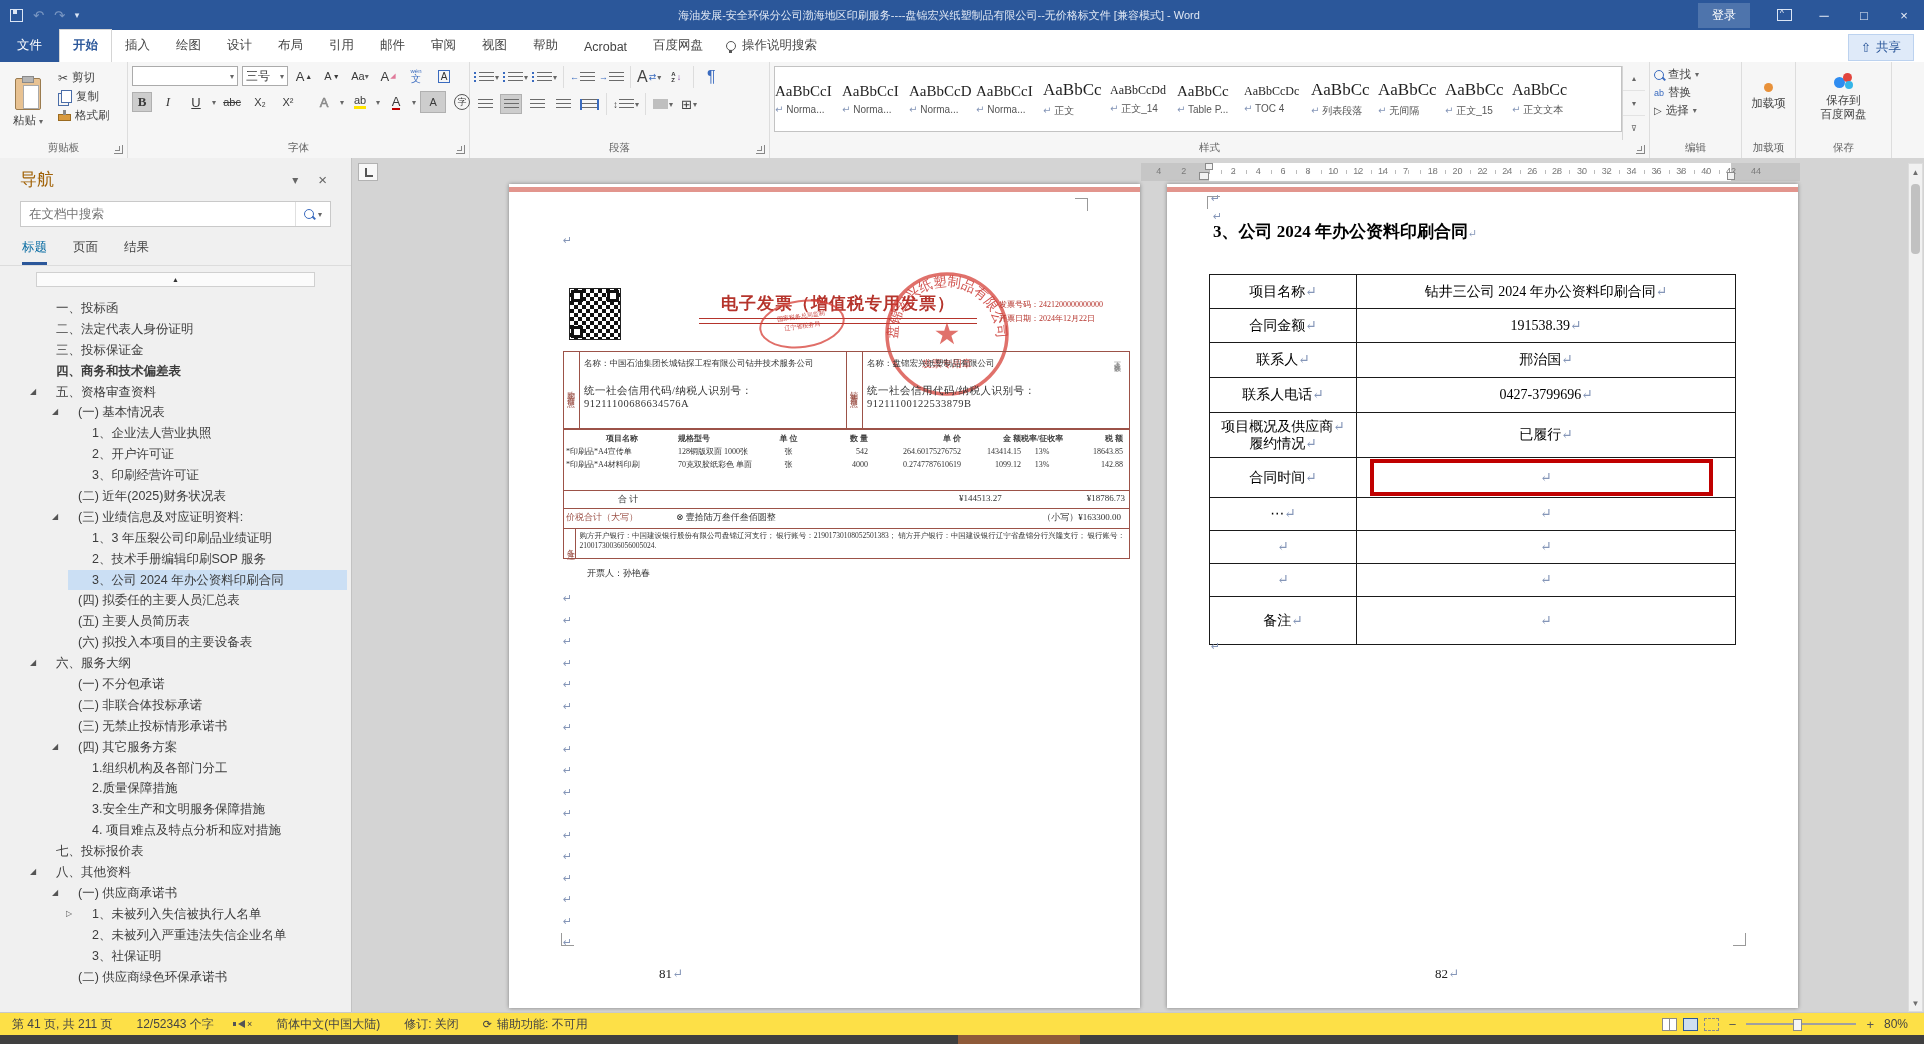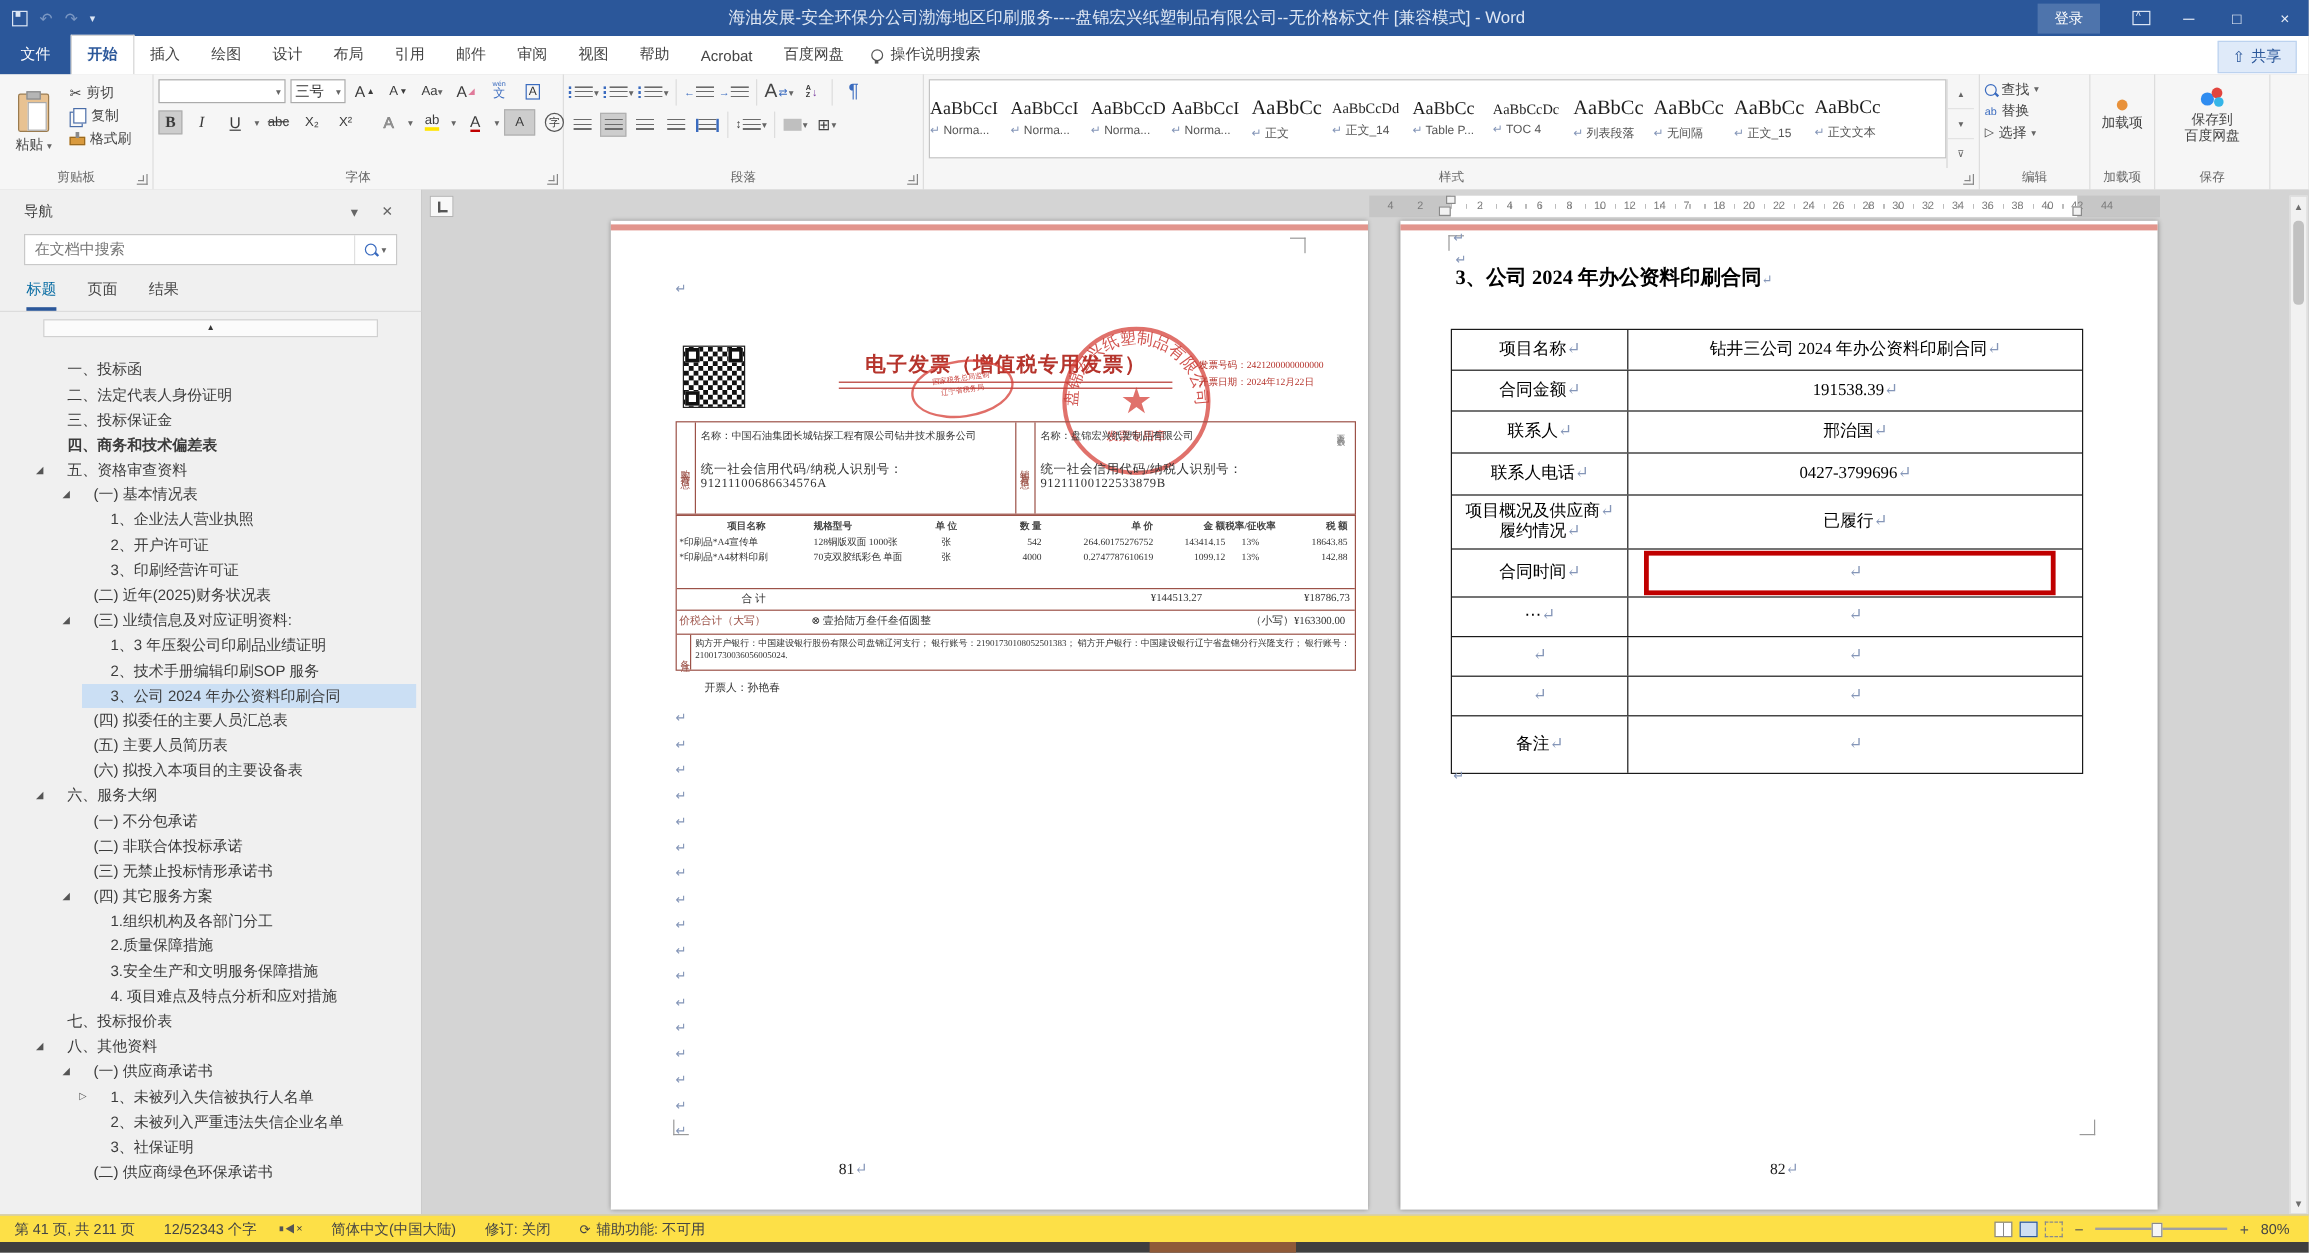--- a/index.html
+++ b/index.html
@@ -7,21 +7,21 @@
   #app{position:relative;width:1924px;height:1044px;}
 
   
   .titlebar{position:absolute;left:0;top:0;width:100%;height:30px;background:#2b579a;color:#e9eef7;
     display:flex;align-items:center;}
   .qat{display:flex;align-items:center;gap:10px;padding-left:10px;width:170px;}
   .qat .qicon{font-size:13px;color:#dce6f5;line-height:1;}
   .qat .dim{opacity:.45}
   .savebox{width:11px;height:11px;border:1.5px solid #dce6f5;position:relative;}
   .savebox:after{content:"";position:absolute;left:2px;top:0;width:4px;height:4px;background:#dce6f5;}
-  .tb-title{flex:1;text-align:center;font-size:14px;white-space:nowrap;overflow:hidden;color:#dfe7f3;}
+  .tb-title{flex:1;text-align:center;font-size:11px;white-space:nowrap;overflow:hidden;color:#dfe7f3;}
   .tb-right{display:flex;align-items:center;height:100%;}
   .signin{background:#4e74ac;color:#fff;font-size:12px;padding:4px 14px;margin-right:14px;}
   .winbtn{width:40px;height:100%;display:flex;align-items:center;justify-content:center;font-size:13px;color:#e9eef7;}
   .ribopt{width:13px;height:10px;border:1.2px solid #dce6f5;position:relative;}
   .ribopt:after{content:"˄";position:absolute;left:2px;top:-3px;font-size:8px;}
 
   
   .tabrow{position:absolute;left:0;top:30px;width:100%;height:32px;background:#fff;display:flex;align-items:flex-end;}
   .tab{font-size:12.5px;color:#444;padding:7px 13px 8px;cursor:default;white-space:nowrap;}
   .tab.file{background:#2b579a;color:#fff;padding:7px 17px 8px;}
@@ -103,21 +103,21 @@
   .bdicon{width:20px;height:16px;position:relative;}
   .bdicon i{position:absolute;border-radius:50%;}
   .bdicon .b1{left:0;top:4px;width:11px;height:11px;background:#2f8cf0;}
   .bdicon .b2{left:9px;top:0;width:9px;height:9px;background:#e2453e;}
   .bdicon .b3{left:11px;top:8px;width:8px;height:8px;background:#35b5e8;}
 
   
   .navpane{position:absolute;left:0;top:158px;width:352px;height:854px;background:#f0f0f0;
     border-right:1px solid #c2c2c2;box-sizing:border-box;}
   .nav-head{display:flex;align-items:center;padding:10px 14px 6px 20px;}
-  .nav-title{font-size:12px;color:#404040;flex:1;}
+  .nav-title{font-size:17px;color:#a16207;flex:1;}
   .nav-hbtn{color:#666;font-size:12px;padding:0 10px;}
   .nav-search{margin:4px 20px 10px;height:26px;background:#fff;border:1px solid #c9c9c9;display:flex;align-items:center;box-sizing:border-box;}
   .nav-search input{border:none;outline:none;flex:1;font-size:12.5px;color:#333;padding:0 8px;font-family:inherit;background:transparent;}
   .nav-search input::placeholder{color:#767676;}
   .nav-sbtn{display:flex;align-items:center;gap:4px;padding:0 8px;border-left:1px solid #e0e0e0;height:100%;}
   .nav-tabs{display:flex;gap:26px;padding:2px 0 0 22px;font-size:12.5px;color:#444;}
   .nav-tab{padding-bottom:6px;}
   .nav-tab.active{color:#0369a1;border-bottom:3px solid #2b579a;}
   .nav-sep{height:1px;background:#dcdcdc;margin-top:0px;}
   .nav-top{margin:6px 36px 2px;height:13px;background:#fbfbfb;border:1px solid #d0d0d0;
@@ -138,21 +138,21 @@
   .imark{position:absolute;width:10px;height:8px;background:#f2f2f2;border:1px solid #8a8a8a;box-sizing:border-box;}
   .page{position:absolute;top:26px;width:631px;height:824px;background:#fff;box-shadow:0 0 4px rgba(0,0,0,.4);}
   .page.pl{left:157px;} .page.pr{left:815px;}
   .pinkband{position:absolute;left:0;top:3px;width:100%;height:5px;background:#e2958d;}
   .crop{position:absolute;width:12px;height:12px;}
   .crop.tl{border-left:1px solid #999;border-top:1px solid #999;}
   .crop.tr{border-right:1px solid #999;border-top:1px solid #999;}
   .crop.bl{border-left:1px solid #999;border-bottom:1px solid #999;}
   .crop.br{border-right:1px solid #999;border-bottom:1px solid #999;}
   .serif{font-family:"Liberation Serif","DejaVu Serif",serif;}
-  .pagenum{position:absolute;font-size:13px;color:#222;margin-left:40px;}
+  .pagenum{position:absolute;font-size:13px;color:#222;}
   .pcol span{position:absolute;left:54px;font-size:11px;}
 
   
   .invoice{position:absolute;left:54px;top:100px;width:567px;height:300px;font-family:"Liberation Serif","DejaVu Serif",serif;}
   .qr{position:absolute;left:6px;top:4px;width:50px;height:50px;border:1px solid #222;
     background:repeating-conic-gradient(#111 0 25%,#fff 0 50%);background-size:8px 8px;}
   .qr i{position:absolute;width:12px;height:12px;border:3px solid #111;background:#fff;box-sizing:border-box;}
   .qr .f1{left:1px;top:1px;} .qr .f2{right:1px;top:1px;} .qr .f3{left:1px;bottom:1px;}
   .inv-title{position:absolute;left:110px;top:8px;width:330px;text-align:center;font-size:17px;font-weight:bold;
     color:#b5342c;letter-spacing:1px;}

